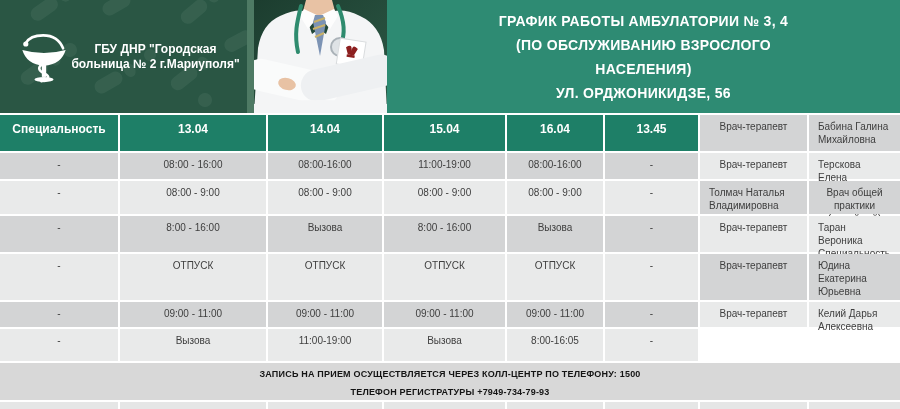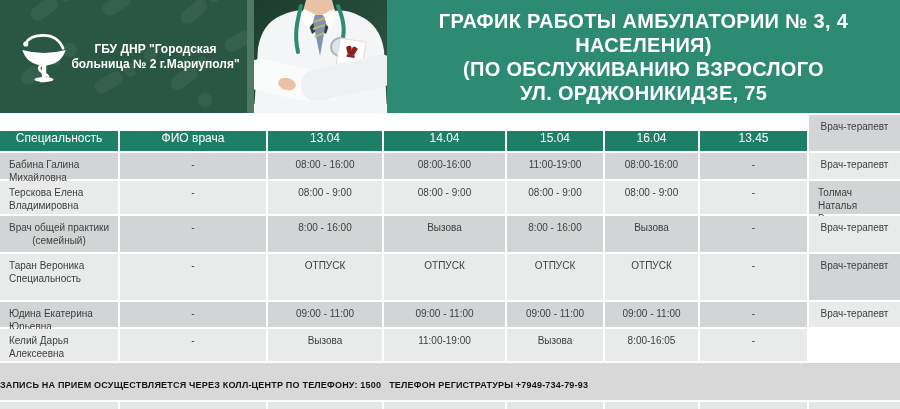--- a/index.html
+++ b/index.html
@@ -14,44 +14,44 @@
     display:flex;align-items:center;
   }
   .watermark{position:absolute;inset:0;}
   .brand-row{position:relative;display:flex;align-items:center;width:100%;padding-left:18px;box-sizing:border-box;}
   .logo{flex:0 0 auto;}
   .org{flex:1;text-align:center;color:#fff;font-weight:bold;font-size:12px;line-height:15px;padding-right:6px;}
   .divider-stripe{width:7px;height:113px;background:#4e7a64;}
   .photo{position:relative;width:133px;height:113px;overflow:hidden;}
   .title-panel{
     flex:1;background:#2e8b73;color:#fff;text-align:center;
-    font-weight:bold;font-size:20px;line-height:24px;letter-spacing:.3px;
+    font-weight:bold;font-size:14px;line-height:24px;letter-spacing:.3px;
     padding-top:9px;box-sizing:border-box;
   }
   
   .grid{
     display:grid;margin-top:2px;background:#fff;
     grid-template-columns:118px 146px 114px 121px 96px 93px 107px 91px;
     grid-template-rows:36px 26px 33px 36px 46px 25px 32px 37px 7px;
     gap:2px;
   }
   .th{
-    background:#1e7f67;color:#fff;font-weight:normal;font-size:12px;
-    text-align:center;padding-top:0;box-sizing:border-box;margin-top:16px;
+    background:#1e7f67;color:#fff;font-weight:bold;font-size:12px;
+    text-align:center;padding-top:7px;box-sizing:border-box;
   }
   .td{
     font-size:10px;color:#3e3e3e;text-align:center;padding-top:5px;
     box-sizing:border-box;line-height:1.3;
   }
   .td.nm{text-align:left;padding-left:9px;padding-right:8px;}
   .td.sp{padding-left:6px;padding-right:6px;}
   .dark{background:#d3d4d5;}
   .light{background:#e9eaea;}
   .footer-cell{
-    grid-column:1 / -1;background:#d8d8d8;display:flex;flex-direction:row;
+    grid-column:1 / -1;background:#d8d8d8;display:flex;flex-direction:column;
     align-items:center;padding-top:6px;gap:8px;
     font-size:9px;font-weight:bold;color:#141414;letter-spacing:.2px;
   }
   .stub{background:#e5e6e6;}
 </style>
 </head>
 <body>
 
 <div class="canvas">
 
@@ -147,30 +147,29 @@
 
         <rect x="-10" y="66" width="96" height="32" rx="16" fill="#fafbfb" transform="rotate(13 38 82)"></rect>
         <rect x="46" y="62" width="98" height="32" rx="16" fill="#eef0f2" transform="rotate(-13 95 78)"></rect>
         <ellipse cx="33" cy="84" rx="9" ry="6" fill="#e8c2a4" transform="rotate(15 33 84)"></ellipse>
         <path d="M0,104 Q66,96 133,104 L133,113 0,113 Z" fill="#f4f5f6"></path>
       </svg>
     </div>
 
     <div class="title-panel">
       <div>ГРАФИК РАБОТЫ АМБУЛАТОРИИ № 3, 4</div>
+      <div>(ПО ОБСЛУЖИВАНИЮ ВЗРОСЛОГО</div>
       <div>НАСЕЛЕНИЯ)</div>
-      <div>(ПО ОБСЛУЖИВАНИЮ ВЗРОСЛОГО</div>
-      <div>УЛ. ОРДЖОНИКИДЗЕ, 75</div>
+      <div>УЛ. ОРДЖОНИКИДЗЕ, 56</div>
     </div>
   </div>
 
   <div class="grid">
 
     <div class="th">Специальность</div>
-    <div class="th">ФИО врача</div>
     <div class="th">13.04</div>
     <div class="th">14.04</div>
     <div class="th">15.04</div>
     <div class="th">16.04</div>
     <div class="th">13.45</div>
 
     <div class="td sp dark">Врач-терапевт</div>
     <div class="td nm dark">Бабина Галина Михайловна</div>
     <div class="td dark">-</div>
     <div class="td dark">08:00 - 16:00</div>

